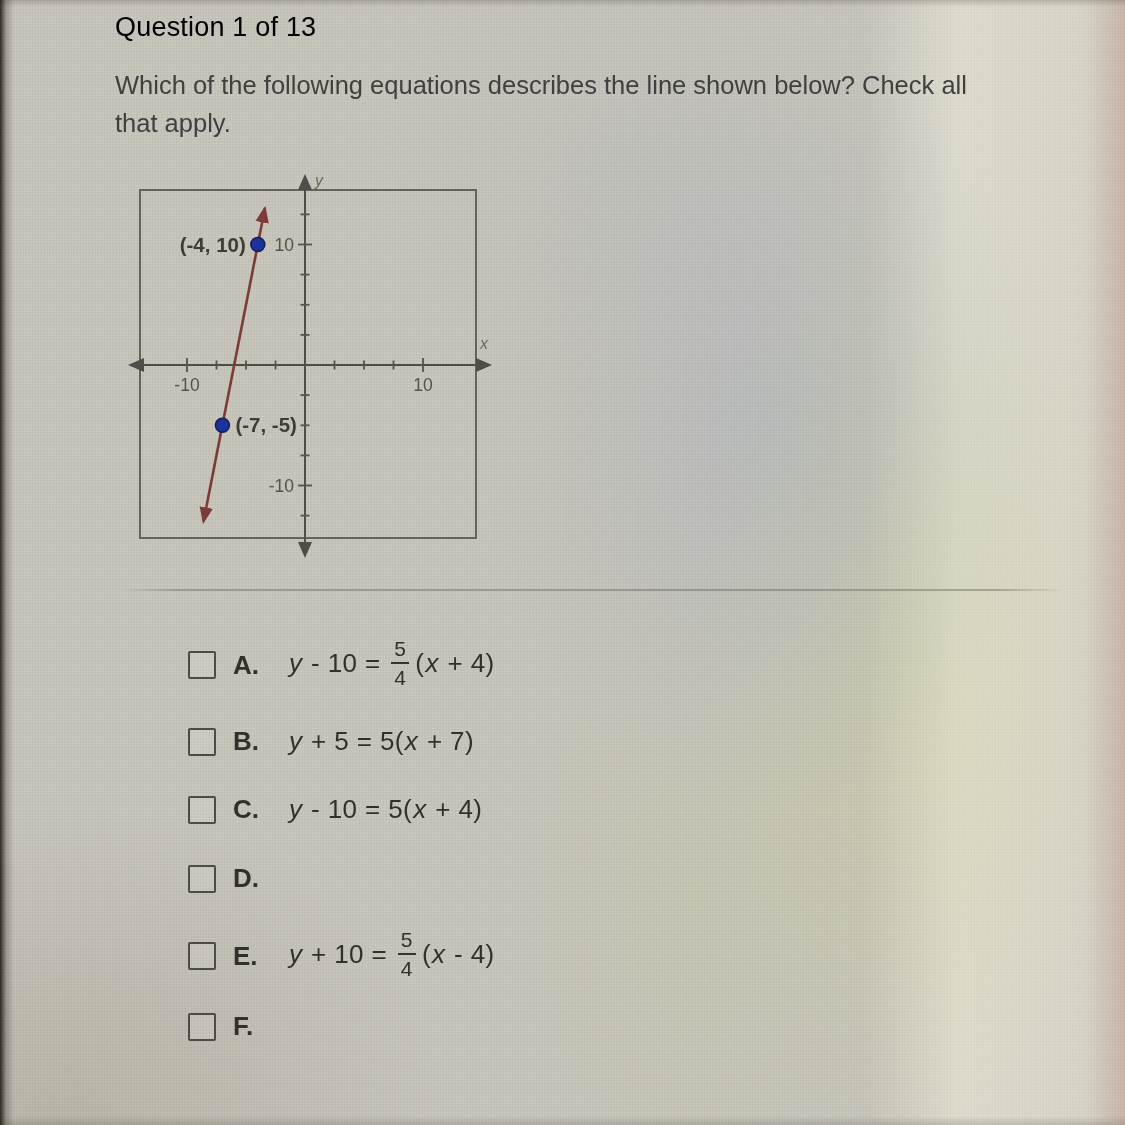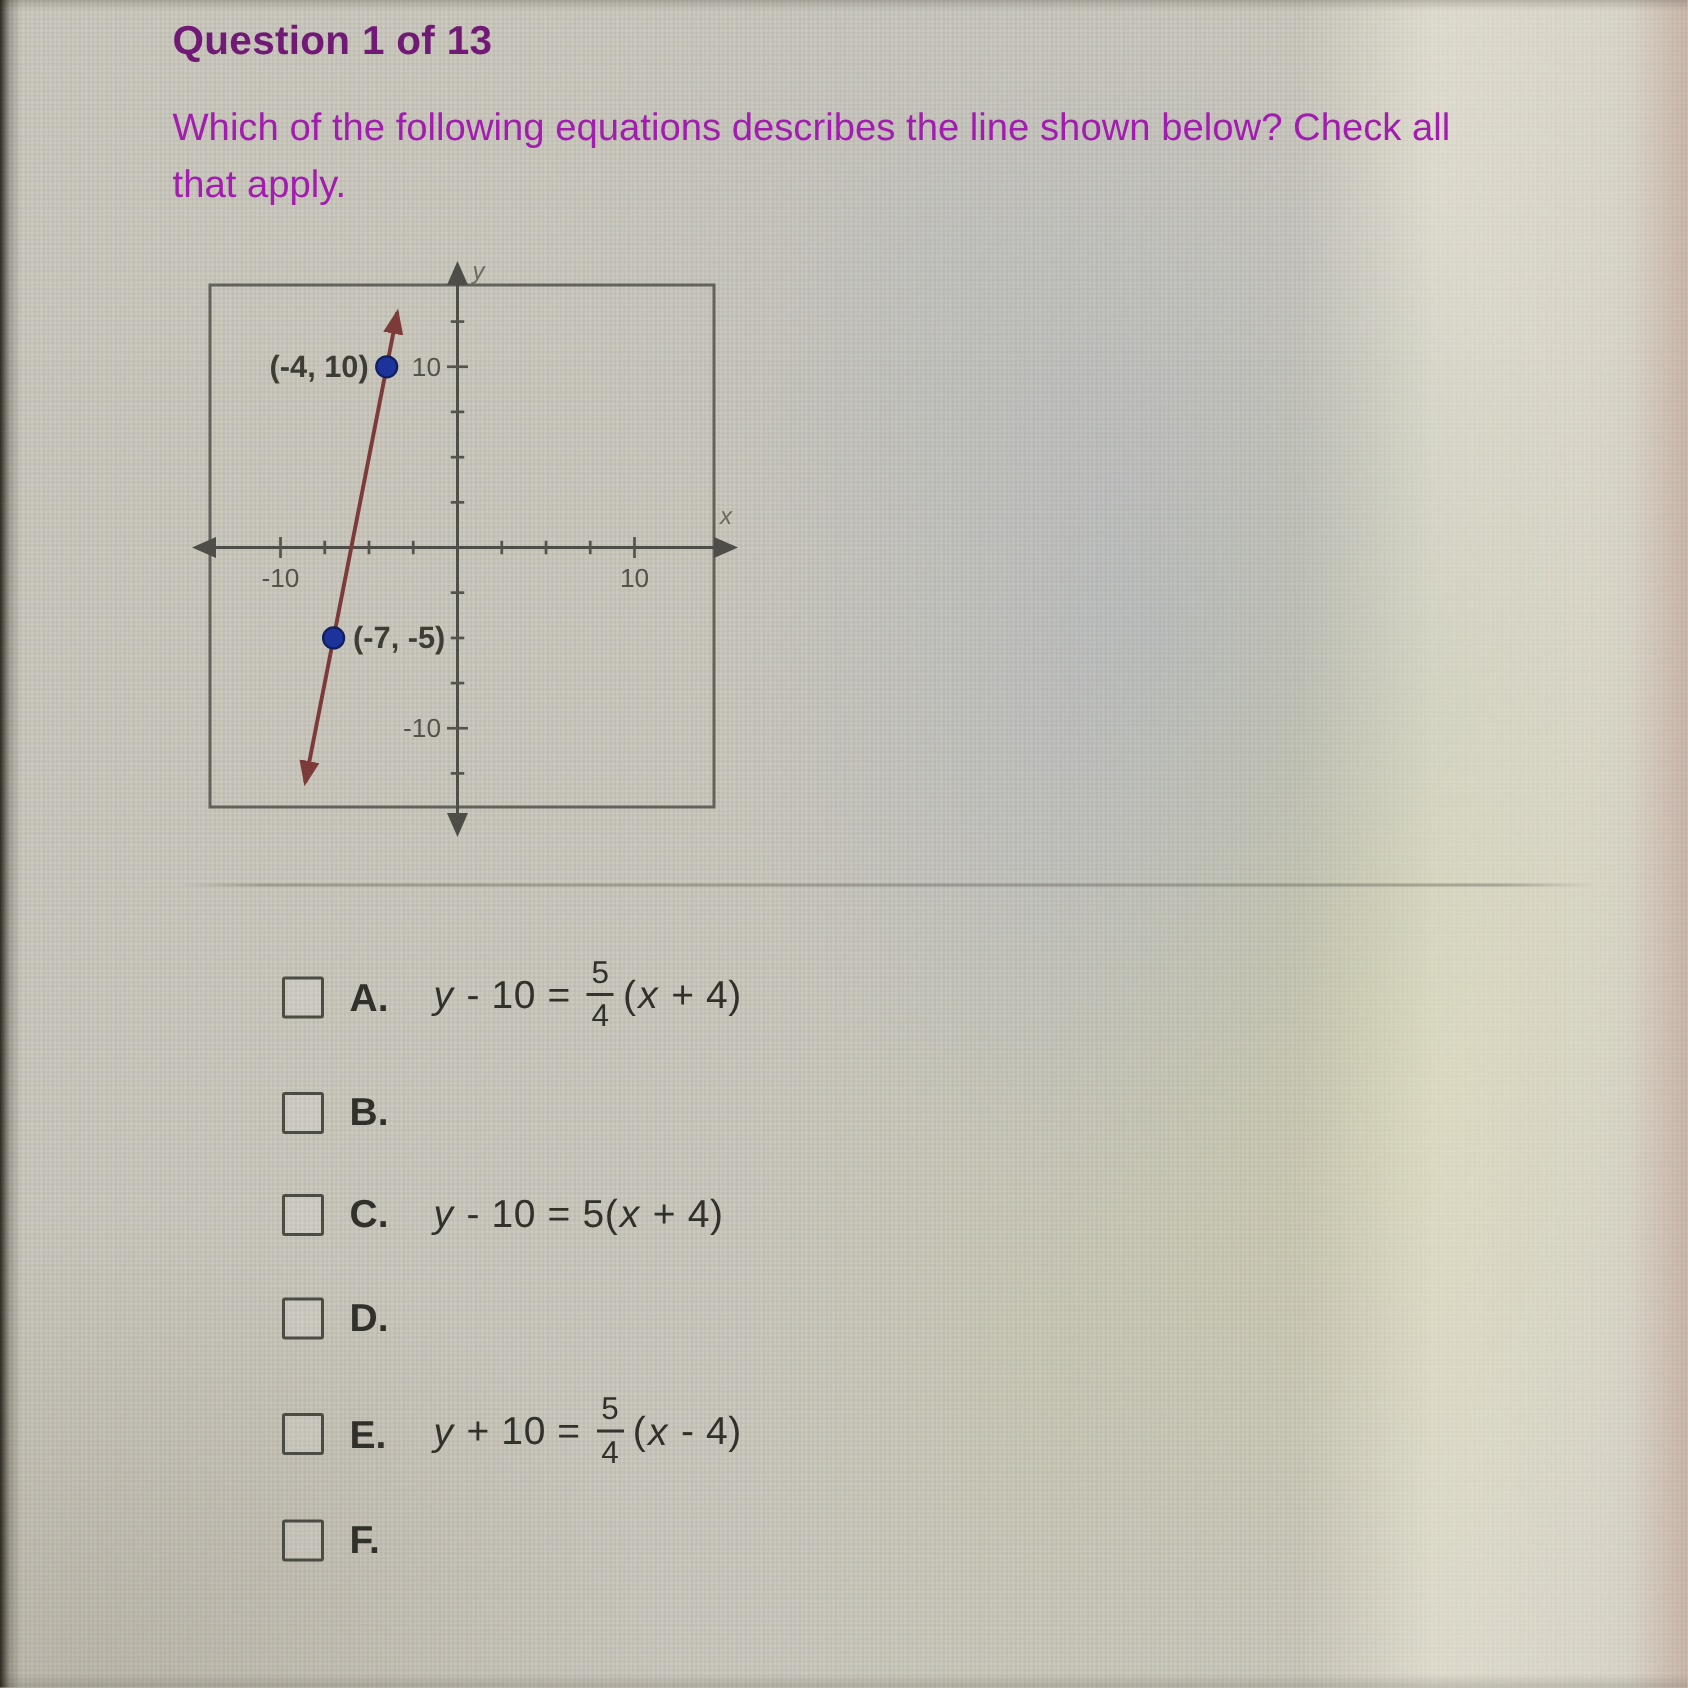--- a/index.html
+++ b/index.html
@@ -14,22 +14,22 @@
       linear-gradient(90deg, rgba(0,0,0,0) 96.5%, rgba(170,85,75,.14) 99%, rgba(170,85,75,.2) 100%),
       radial-gradient(ellipse 420px 560px at 770px 420px, rgba(125,150,190,.20), rgba(125,150,190,0) 70%),
       radial-gradient(ellipse 300px 720px at 910px 660px, rgba(208,212,130,.22), rgba(208,212,130,0) 70%),
       radial-gradient(ellipse 280px 460px at 700px 900px, rgba(190,200,140,.16), rgba(190,200,140,0) 72%),
       radial-gradient(ellipse 380px 300px at 620px 160px, rgba(160,170,185,.14), rgba(160,170,185,0) 70%),
       linear-gradient(90deg, rgba(0,0,0,0) 77%, rgba(243,240,224,.5) 85%, rgba(240,236,220,.42) 95%, rgba(236,230,212,.25) 100%),
       radial-gradient(ellipse 520px 420px at 60px 1120px, rgba(110,100,75,.16), rgba(110,100,75,0) 75%),
       repeating-linear-gradient(90deg, rgba(255,255,255,.045) 0 1px, rgba(0,0,0,.028) 2px 3px),
       repeating-linear-gradient(0deg, rgba(255,255,255,.03) 0 1px, rgba(0,0,0,.022) 2px 3px);
   }
-  .header{position:absolute;left:115px;top:12px;font-size:27px;font-weight:700;color:#701a75;letter-spacing:.2px}
-  .question{position:absolute;left:115px;top:66px;font-size:25.5px;color:#a21caf;line-height:1.5}
+  .header{position:absolute;left:115px;top:12px;font-size:27px;font-weight:400;color:#000000;letter-spacing:.2px}
+  .question{position:absolute;left:115px;top:66px;font-size:25.5px;color:#404040;line-height:1.5}
   .question span{display:block}
   .graph{position:absolute;left:128px;top:168px;width:380px;height:400px}
   .graph svg{width:100%;height:100%}
   .graph text{font-family:"Liberation Sans",sans-serif}
   .divider{position:absolute;left:120px;top:589px;width:945px;height:2px;
     background:linear-gradient(90deg, rgba(100,97,86,0) 0, rgba(100,97,86,.42) 6%, rgba(100,97,86,.42) 93%, rgba(100,97,86,0));}
   .options{position:absolute;inset:0}
   .option-row{position:absolute;left:188px;display:flex;align-items:center;gap:17px;color:#31302a;font-size:26px}
   .checkbox{width:24px;height:24px;border:2.5px solid #4d4c44;border-radius:2px;background:rgba(250,250,245,.12);flex:none;cursor:pointer}
   .opt-letter{font-weight:700;min-width:38px}
@@ -111,20 +111,21 @@
     <span class="opt-letter">A.</span>
     <span class="opt-eq"><i>y</i> - 10 = <span class="frac">
           <span class="num">5</span>
           <span class="den">4</span>
         </span>(<i>x</i> + 4)</span>
   </div>
 
   <div class="option-row" style="top: 726px;">
     <span class="checkbox"></span>
     <span class="opt-letter">B.</span>
+    <span class="opt-eq"><i>y</i> + 5 = 5(<i>x</i> + 7)</span>
   </div>
 
   <div class="option-row" style="top: 794px;">
     <span class="checkbox"></span>
     <span class="opt-letter">C.</span>
     <span class="opt-eq"><i>y</i> - 10 = 5(<i>x</i> + 4)</span>
   </div>
 
   <div class="option-row" style="top: 863px;">
     <span class="checkbox"></span>

